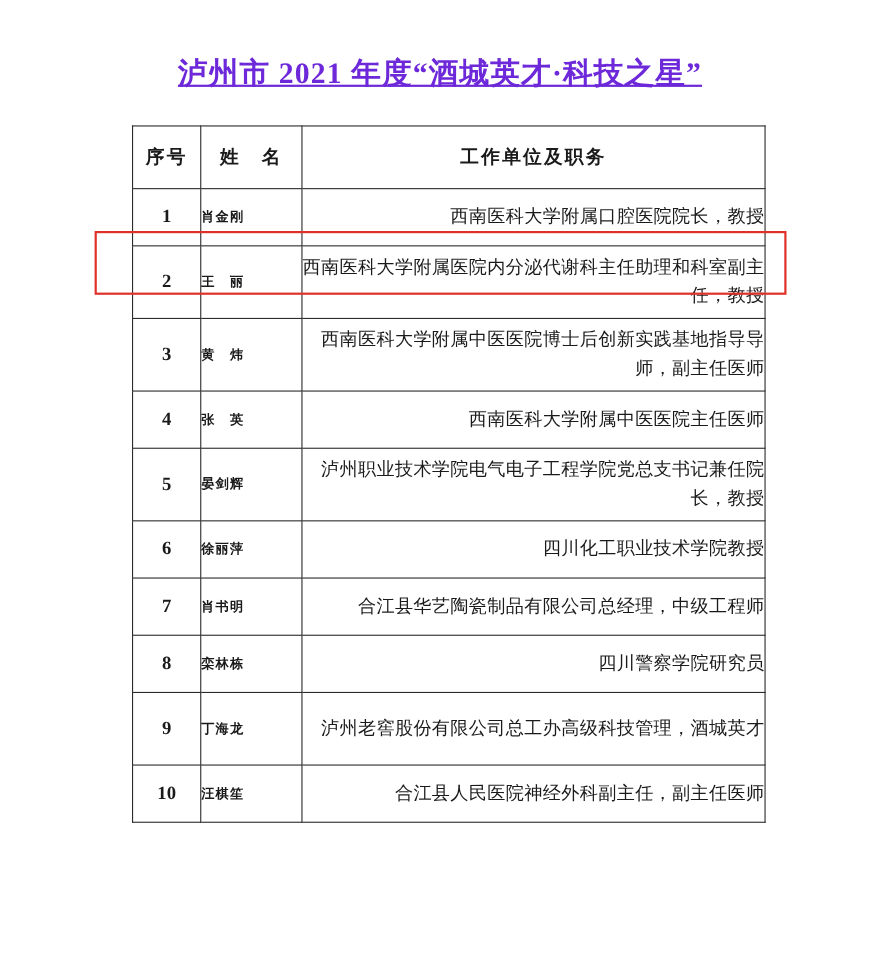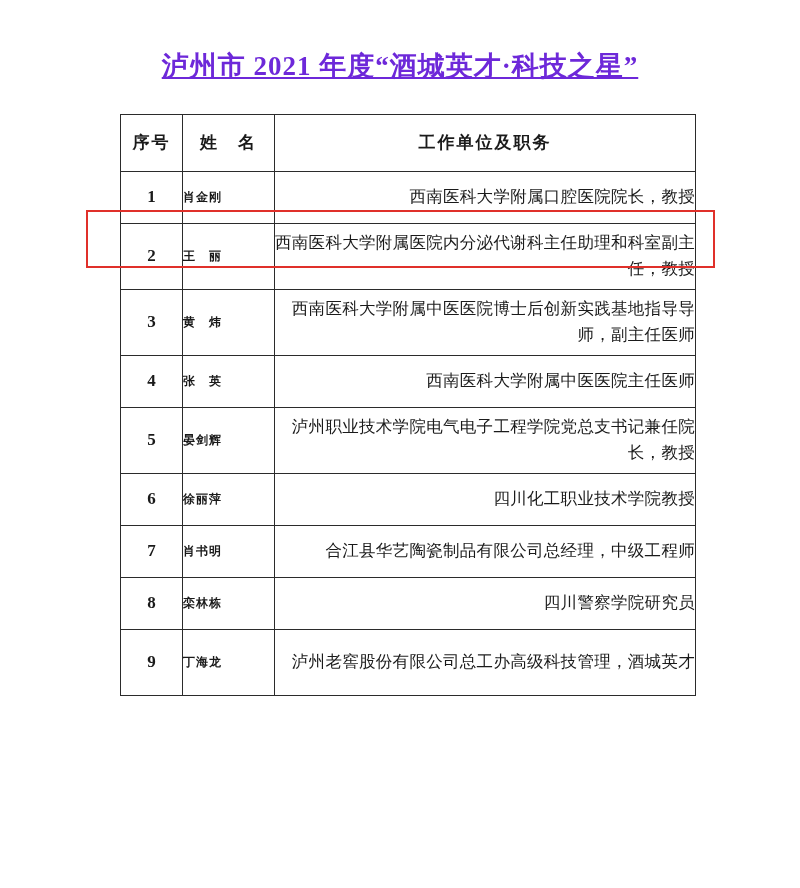--- a/index.html
+++ b/index.html
@@ -155,19 +155,24 @@
           <tr id="row-7">
             <td class="idx">8</td>
             <td class="name">栾林栋</td>
             <td class="unit">四川警察学院研究员</td>
           </tr>
           <tr class="tall" id="row-8">
             <td class="idx">9</td>
             <td class="name">丁海龙</td>
             <td class="unit">泸州老窖股份有限公司总工办高级科技管理，酒城英才</td>
           </tr>
+          <tr id="row-9">
+            <td class="idx">10</td>
+            <td class="name">汪棋笙</td>
+            <td class="unit">合江县人民医院神经外科副主任，副主任医师</td>
+          </tr>
         </tbody>
     </table>
   </div>
 
   <div class="highlight-box" id="highlight-box" style="left: 85.5px; top: 210.188px; width: 629px; height: 58px; border-color: rgb(224, 48, 42);"></div>
 
 </div>
 
 </body></html>

